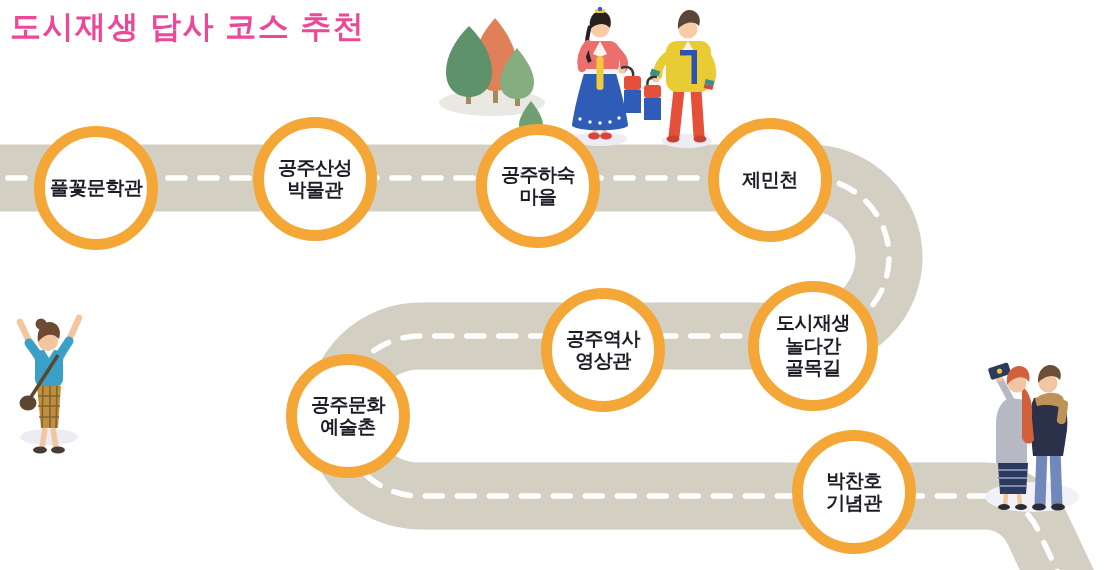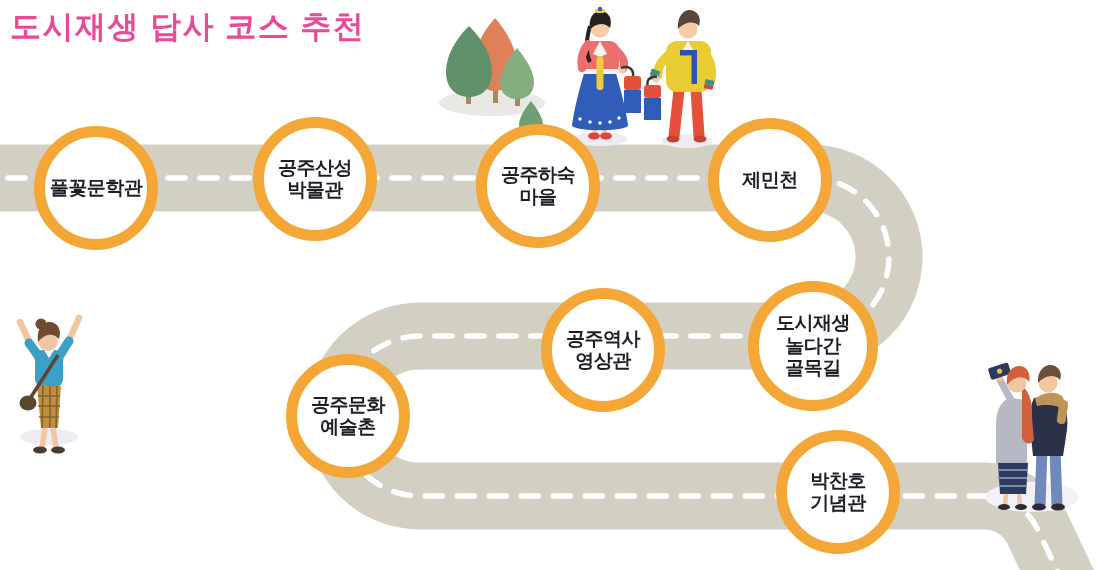--- a/index.html
+++ b/index.html
@@ -25,21 +25,21 @@
     white-space:pre-line;letter-spacing:-0.5px;
   }
   .stop-1{left:34px;top:126px;}
   .stop-2{left:253px;top:117px;}
   .stop-3{left:476px;top:124px;}
   .stop-4{left:708px;top:118px;}
   .stop-5{left:541px;top:288px;}
   .stop-6{left:748px;top:281px;width:130px;height:130px;}
   .stop-7{left:286px;top:354px;}
   .stop-8{left:550px;top:431px;}
-  .stop-9{left:776px;top:430px;}
+  .stop-9{left:792px;top:430px;}
 </style>
 </head>
 <body>
 
 <div id="stage">
 
   <svg id="road-svg" viewBox="0 0 1105 570" aria-hidden="true">
 
     <g>
       <path d="M -24 178 H 810 A 79 79 0 0 1 810 336 H 420 A 80 80 0 0 0 420 496 H 985 A 58 58 0 0 1 1038 530 L 1078 615" fill="none" stroke="#d3d0c3" stroke-width="67"></path>

